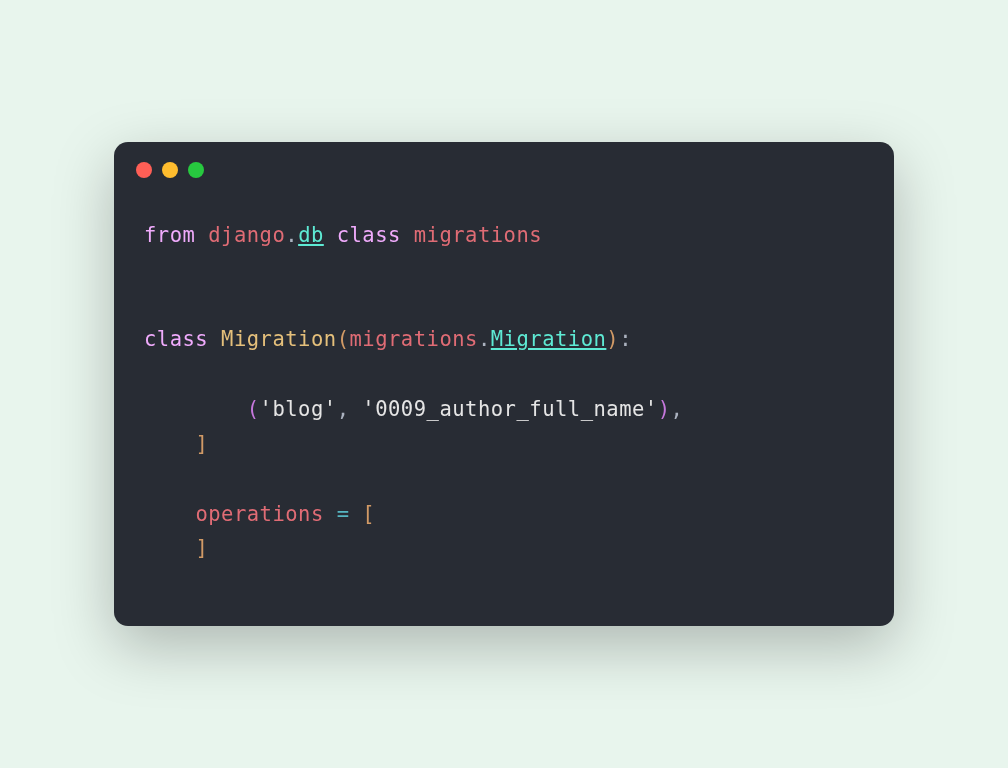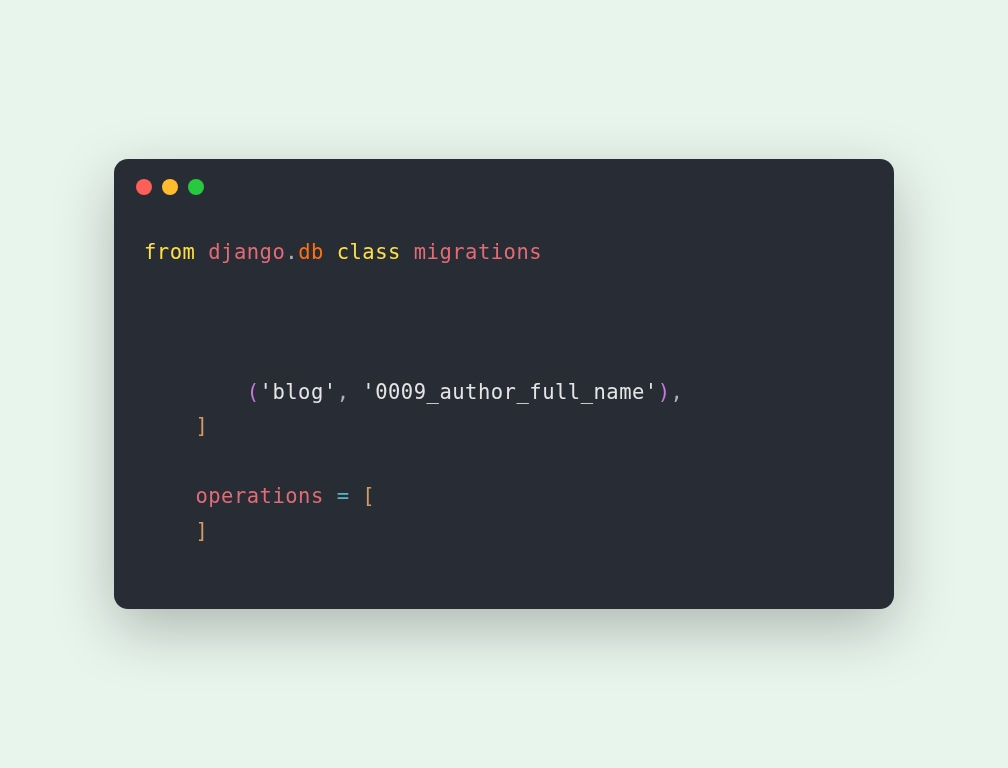--- a/index.html
+++ b/index.html
@@ -56,29 +56,30 @@
       line-height: 1.7;
       letter-spacing: 0.5px;
     }
     
     .code-line {
       white-space: pre;
       color: #abb2bf;
     }
     
     .tok-keyword {
-      color: #fde047;
+      color: #f0abfc;
     }
     
     .tok-module1 {
       color: #e06c75;
     }
     
     .tok-module2 {
-      color: #f97316;
+      color: #5eead4;
+      text-decoration: underline;
     }
     
     .tok-punct {
       color: #abb2bf;
     }
     
     .tok-class {
       color: #e5c07b;
     }
     
@@ -113,20 +114,21 @@
   <div class="titlebar">
     <div class="traffic-light red"></div>
     <div class="traffic-light yellow"></div>
     <div class="traffic-light green"></div>
   </div>
 
   <div class="code-content">
     <div class="code-line"><span class="tok-keyword">from</span> <span class="tok-module1">django</span><span class="tok-punct">.</span><span class="tok-module2">db</span> <span class="tok-keyword">class</span> <span class="tok-module1">migrations</span></div>
     <div class="code-line"> </div>
     <div class="code-line"> </div>
+    <div class="code-line"><span class="tok-keyword">class</span> <span class="tok-class">Migration</span><span class="tok-paren">(</span><span class="tok-module1">migrations</span><span class="tok-punct">.</span><span class="tok-module2">Migration</span><span class="tok-paren">)</span><span class="tok-punct">:</span></div>
     <div class="code-line"> </div>
     <div class="code-line"><span>        </span><span class="tok-bracket-inner">(</span><span class="tok-string">'blog'</span><span class="tok-punct">, </span><span class="tok-string">'0009_author_full_name'</span><span class="tok-bracket-inner">)</span><span class="tok-punct">,</span></div>
     <div class="code-line"><span>    </span><span class="tok-bracket-outer">]</span></div>
     <div class="code-line"> </div>
     <div class="code-line"><span>    </span><span class="tok-attr">operations</span><span class="tok-op"> = </span><span class="tok-bracket-outer">[</span></div>
     <div class="code-line"><span>    </span><span class="tok-bracket-outer">]</span></div>
   </div>
 </div>
 
 </body></html>

